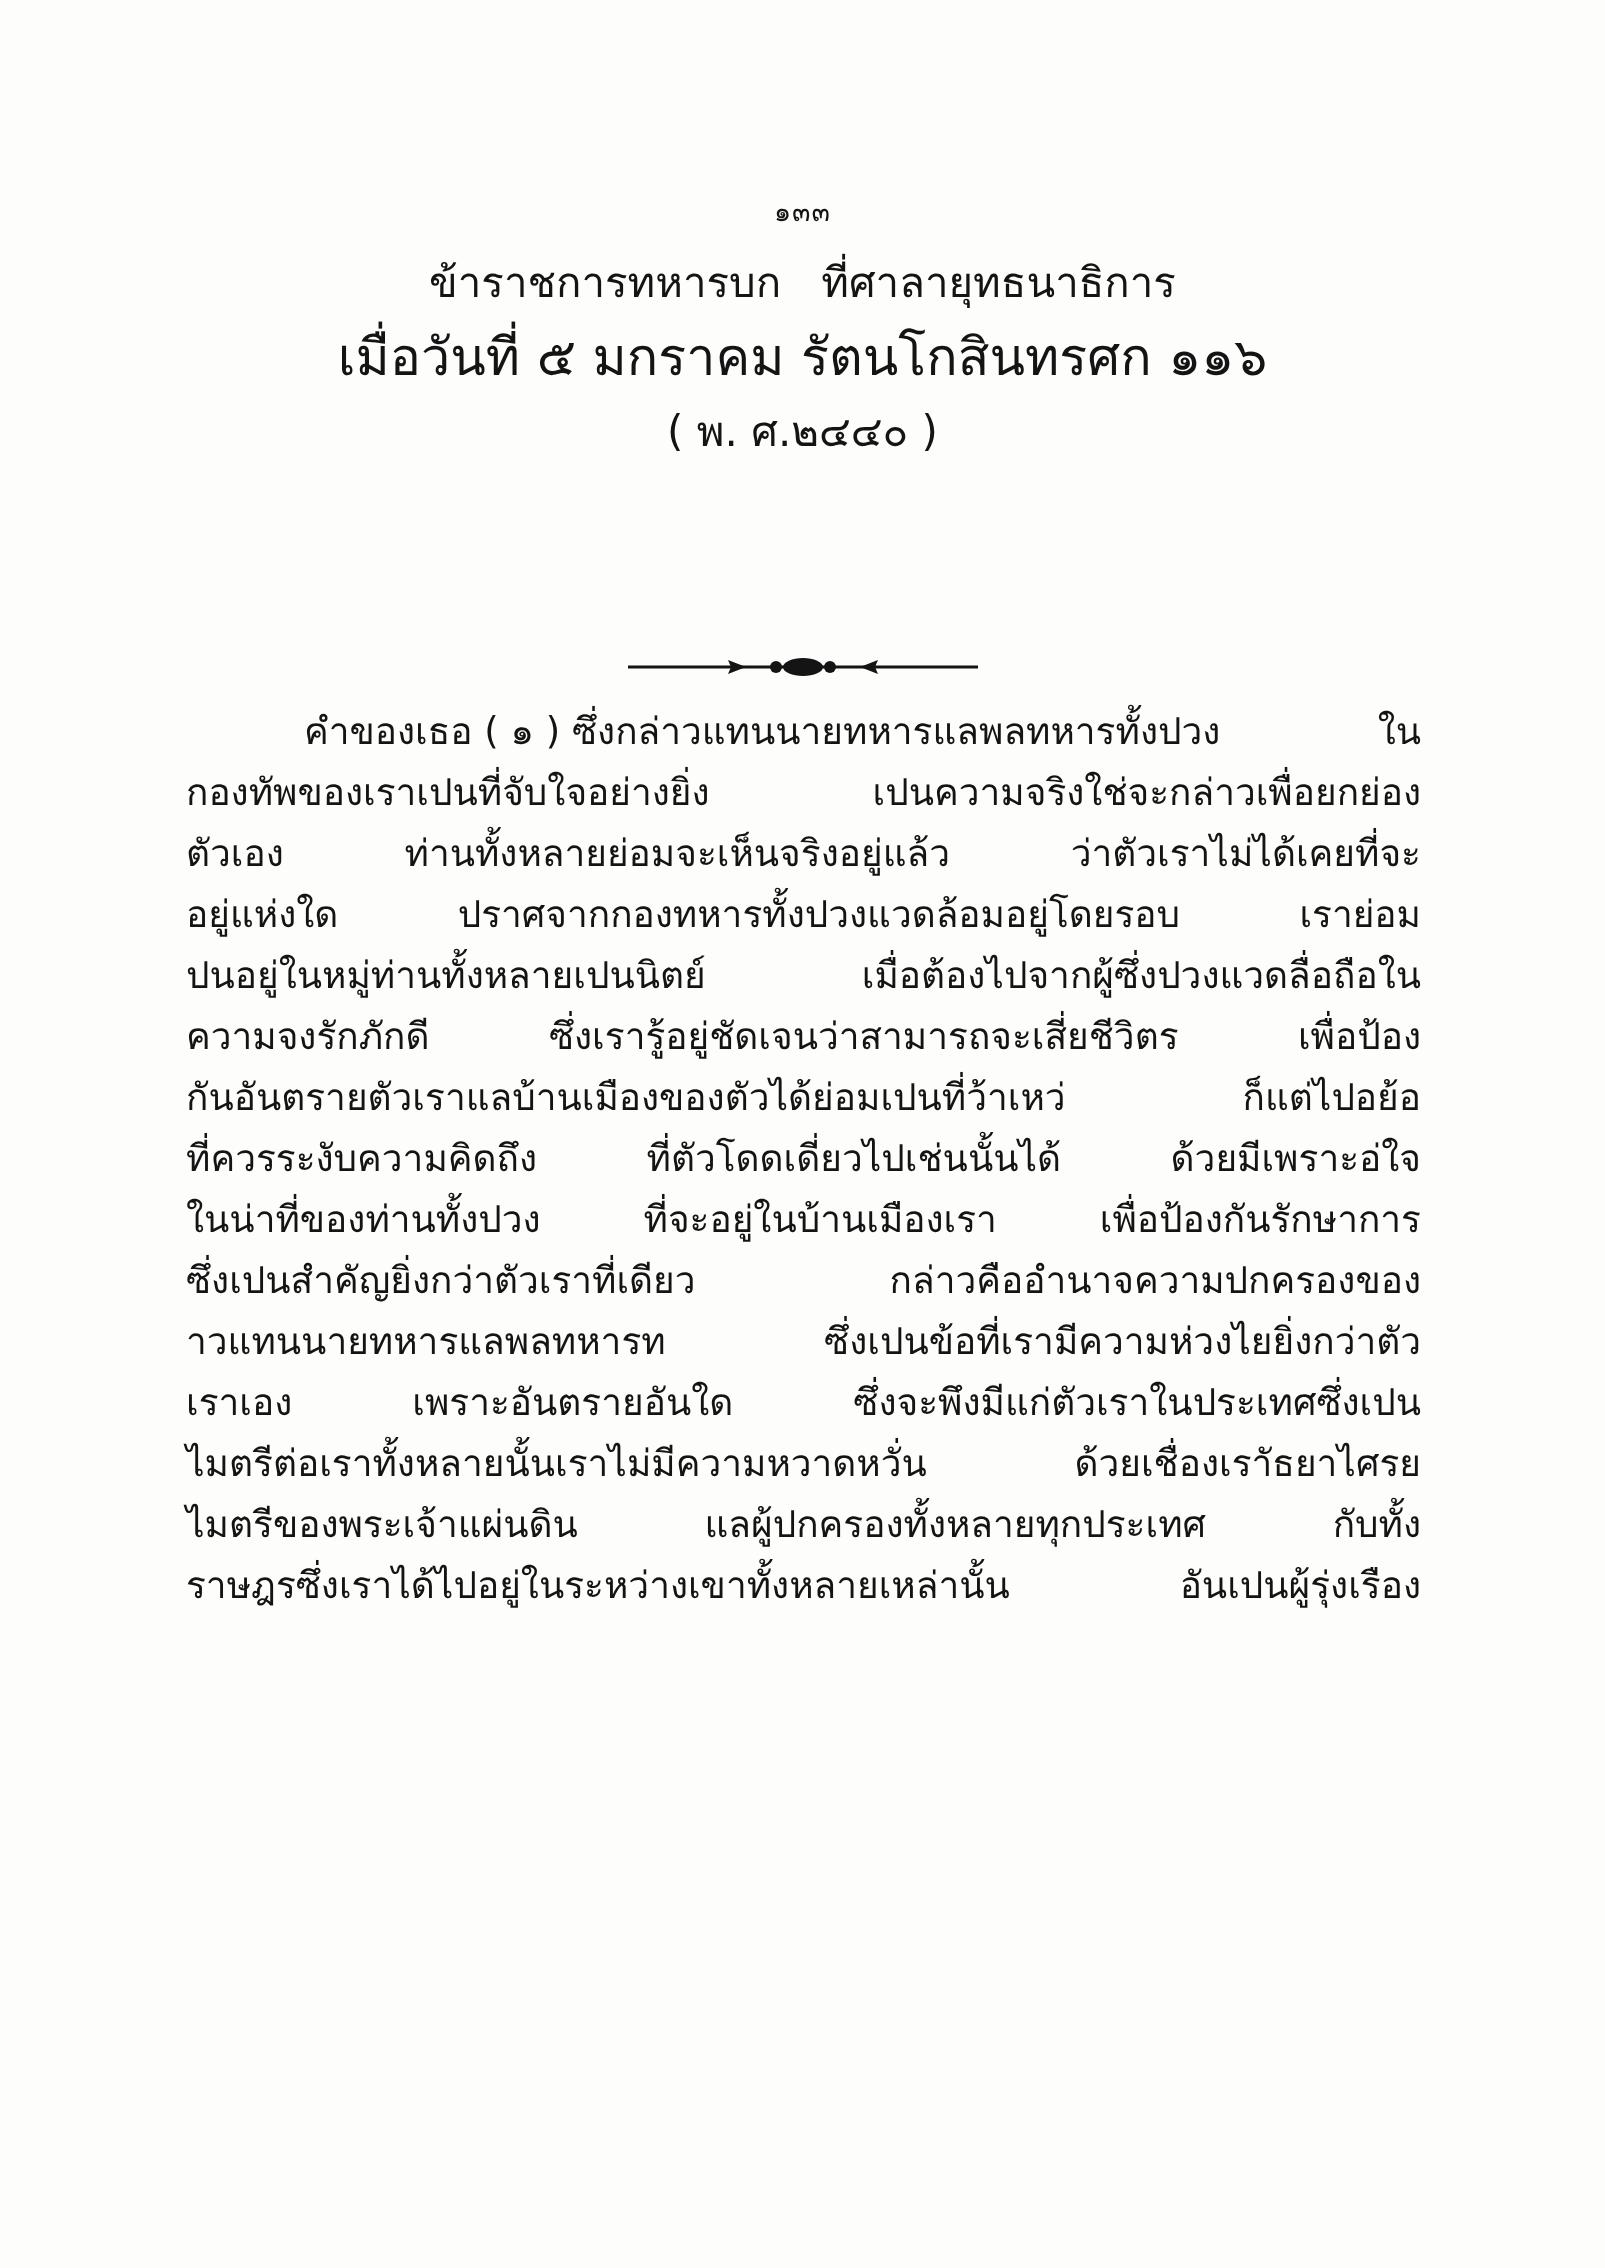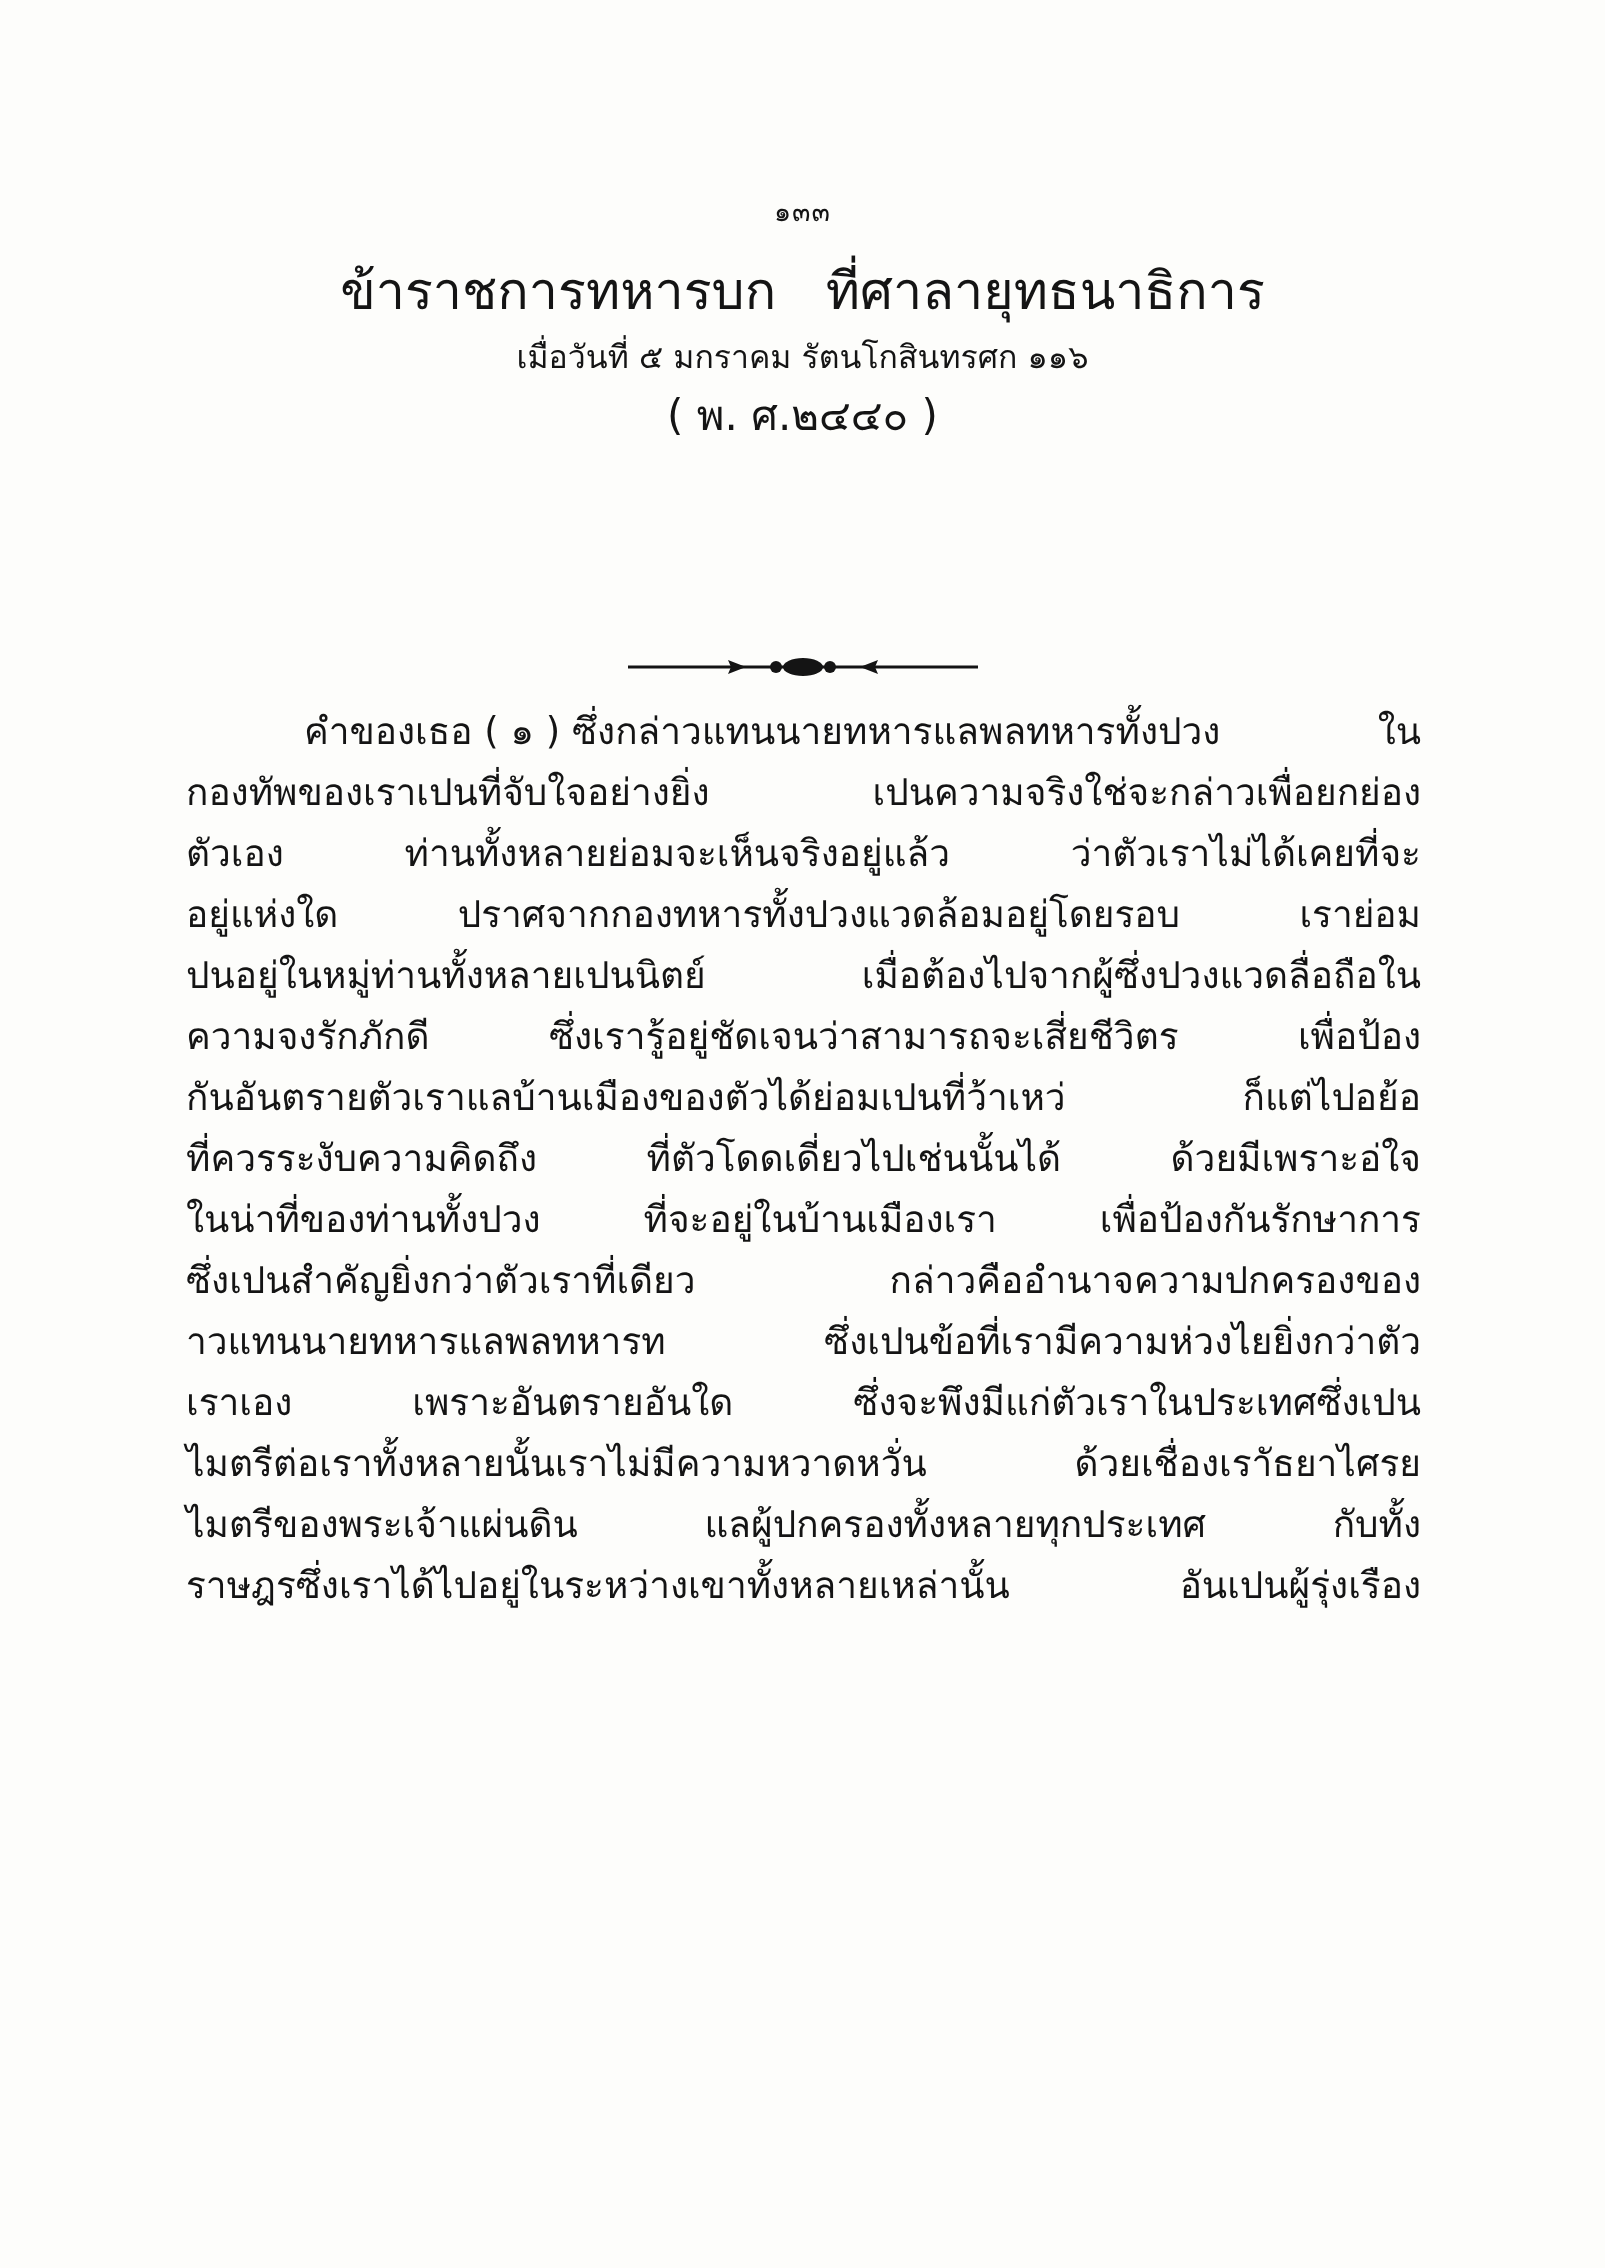--- a/index.html
+++ b/index.html
@@ -31,22 +31,22 @@
     left: 0;
     width: 100%;
     text-align: center;
   }
   .title-line {
     font-size: 43px;
     line-height: 1.58;
     white-space: pre;
   }
   .title-line.l1 { font-size: 45px; }
-  .title-line.l2 { font-size: 52px; }
-  .title-line.l3 { font-size: 32px; }
+  .title-line.l2 { font-size: 42px; }
+  .title-line.l3 { font-size: 52px; }
   .title-line.l4 { font-size: 42px; }
   .divider {
     position: absolute;
     top: 655px;
     left: 50%;
     transform: translateX(-50%);
     width: 350px;
     height: 24px;
   }
   .body-block {

